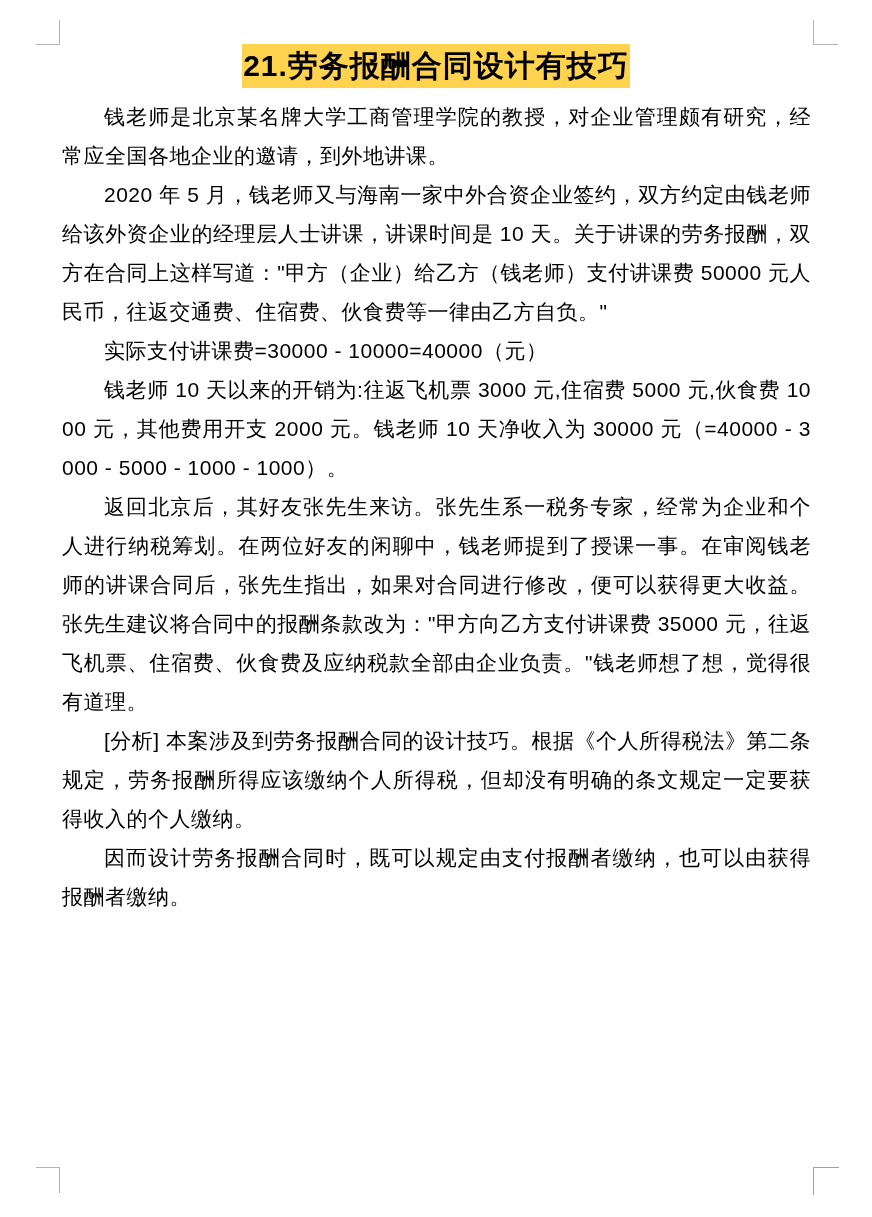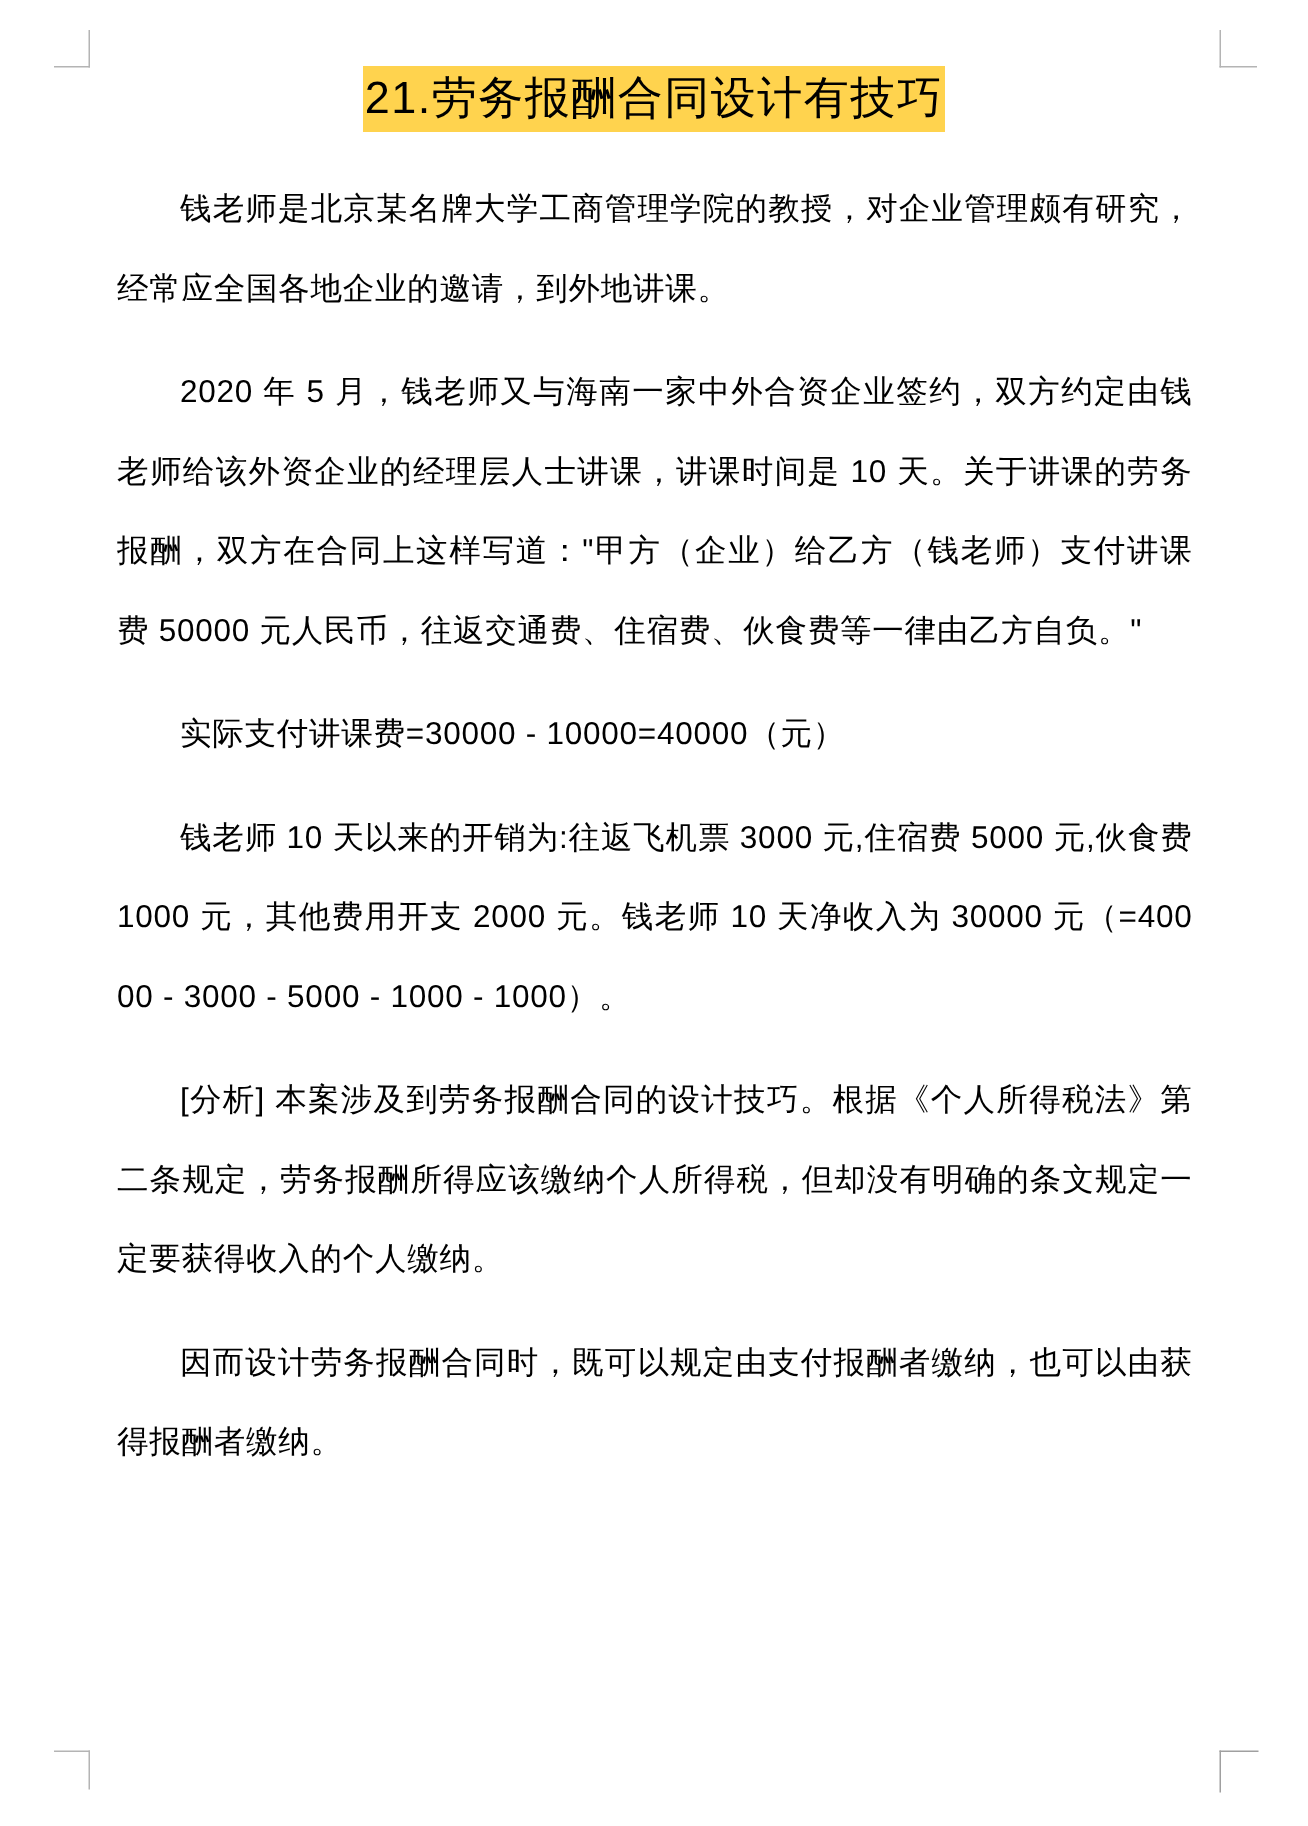--- a/index.html
+++ b/index.html
@@ -30,35 +30,35 @@
     position: absolute;
     left: 0;
     top: 44px;
     width: 872px;
     text-align: center;
     margin: 0;
   }
   .title-highlight {
     display: inline-block;
     font-size: 30px;
-    font-weight: normal;
+    font-weight: bold;
     line-height: 38px;
     padding: 3px 1px;
     letter-spacing: 1px;
   }
   .content {
     position: absolute;
     left: 62px;
     top: 97px;
     width: 749px;
   }
   .para {
-    margin: 16px;
+    margin: 0;
     font-size: 21px;
-    line-height: 53px;
+    line-height: 39px;
     text-align: justify;
     text-indent: 42px;
     letter-spacing: 0.5px;
     word-break: break-all;
   }
   .para.bold {
     font-weight: normal;
   }
 </style>
 </head>
@@ -71,17 +71,18 @@
   <div class="crop-mark bl"></div>
   <div class="crop-mark br"></div>
 
   <h1 class="title-row"><span class="title-highlight" style="background-color: rgb(255, 211, 78);">21.劳务报酬合同设计有技巧</span></h1>
 
   <div class="content">
     <p class="para">钱老师是北京某名牌大学工商管理学院的教授，对企业管理颇有研究，经常应全国各地企业的邀请，到外地讲课。</p>
     <p class="para">2020 年 5 月，钱老师又与海南一家中外合资企业签约，双方约定由钱老师给该外资企业的经理层人士讲课，讲课时间是 10 天。关于讲课的劳务报酬，双方在合同上这样写道："甲方（企业）给乙方（钱老师）支付讲课费 50000 元人民币，往返交通费、住宿费、伙食费等一律由乙方自负。"</p>
     <p class="para">实际支付讲课费=30000 - 10000=40000（元）</p>
     <p class="para">钱老师 10 天以来的开销为:往返飞机票 3000 元,住宿费 5000 元,伙食费 1000 元，其他费用开支 2000 元。钱老师 10 天净收入为 30000 元（=40000 - 3000 - 5000 - 1000 - 1000）。</p>
+    <p class="para">返回北京后，其好友张先生来访。张先生系一税务专家，经常为企业和个人进行纳税筹划。在两位好友的闲聊中，钱老师提到了授课一事。在审阅钱老师的讲课合同后，张先生指出，如果对合同进行修改，便可以获得更大收益。张先生建议将合同中的报酬条款改为："甲方向乙方支付讲课费 35000 元，往返飞机票、住宿费、伙食费及应纳税款全部由企业负责。"钱老师想了想，觉得很有道理。</p>
     <p class="para bold">[分析] 本案涉及到劳务报酬合同的设计技巧。根据《个人所得税法》第二条规定，劳务报酬所得应该缴纳个人所得税，但却没有明确的条文规定一定要获得收入的个人缴纳。</p>
     <p class="para bold">因而设计劳务报酬合同时，既可以规定由支付报酬者缴纳，也可以由获得报酬者缴纳。</p>
   </div>
 
 </div>
 
 </body></html>

